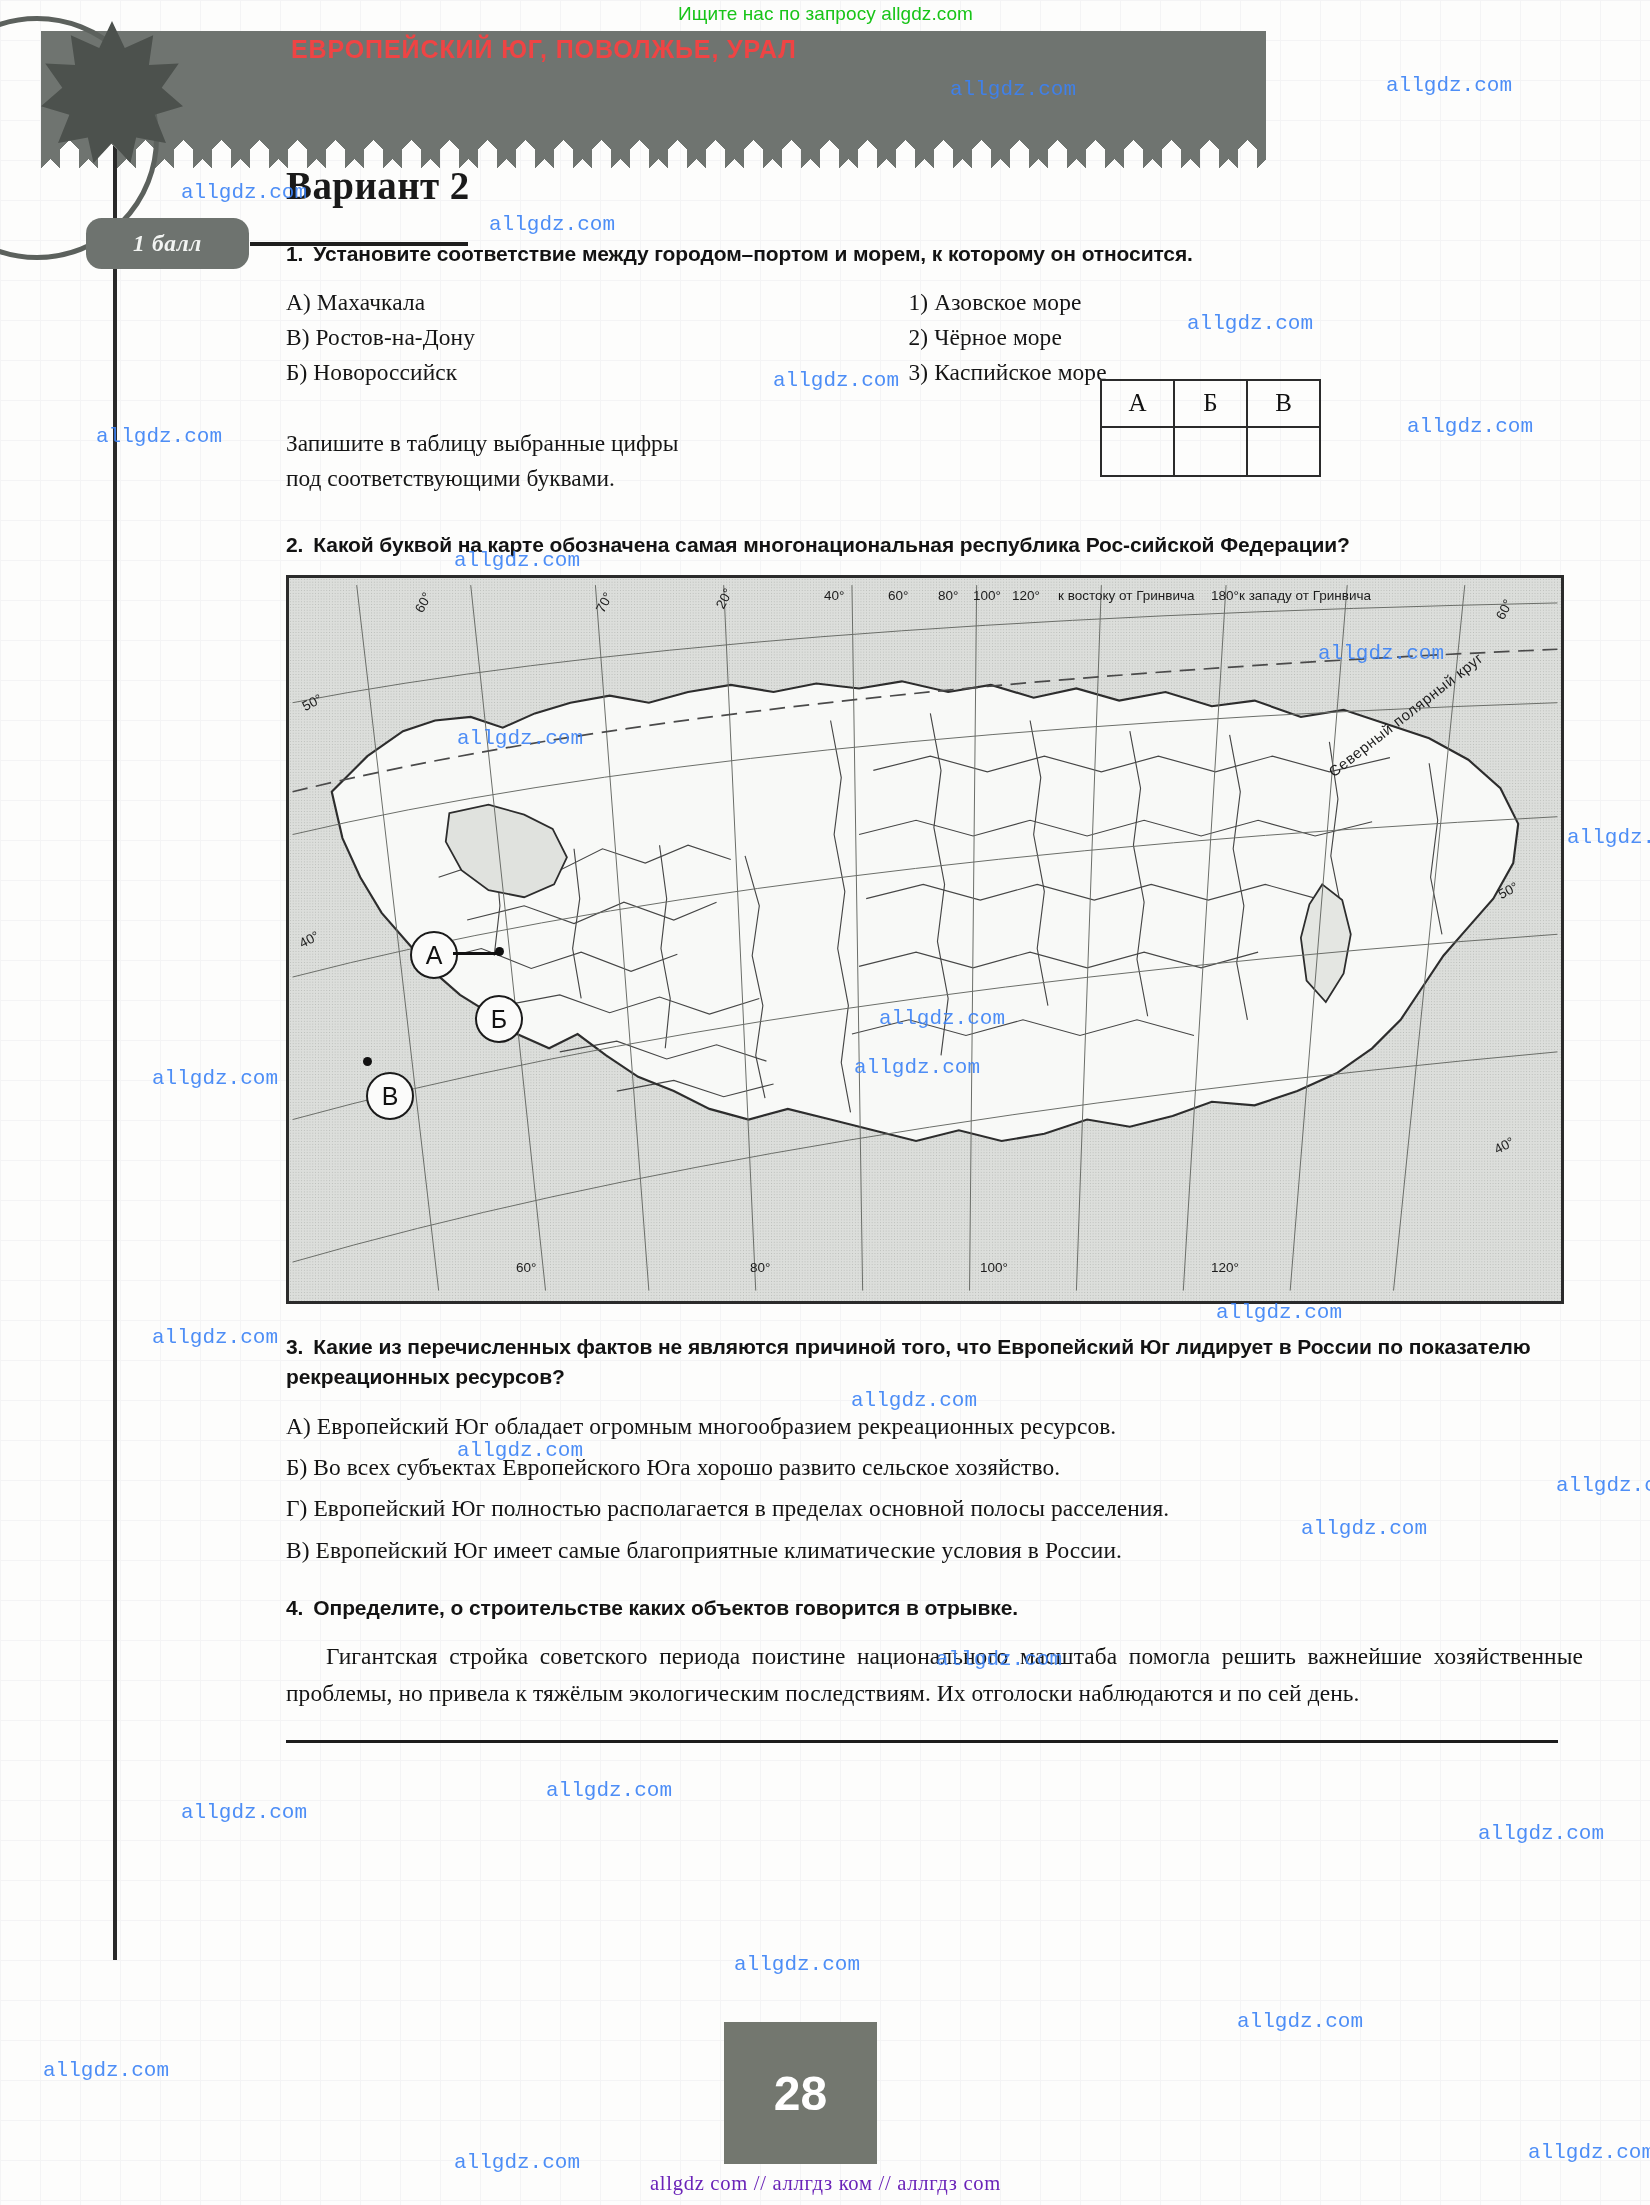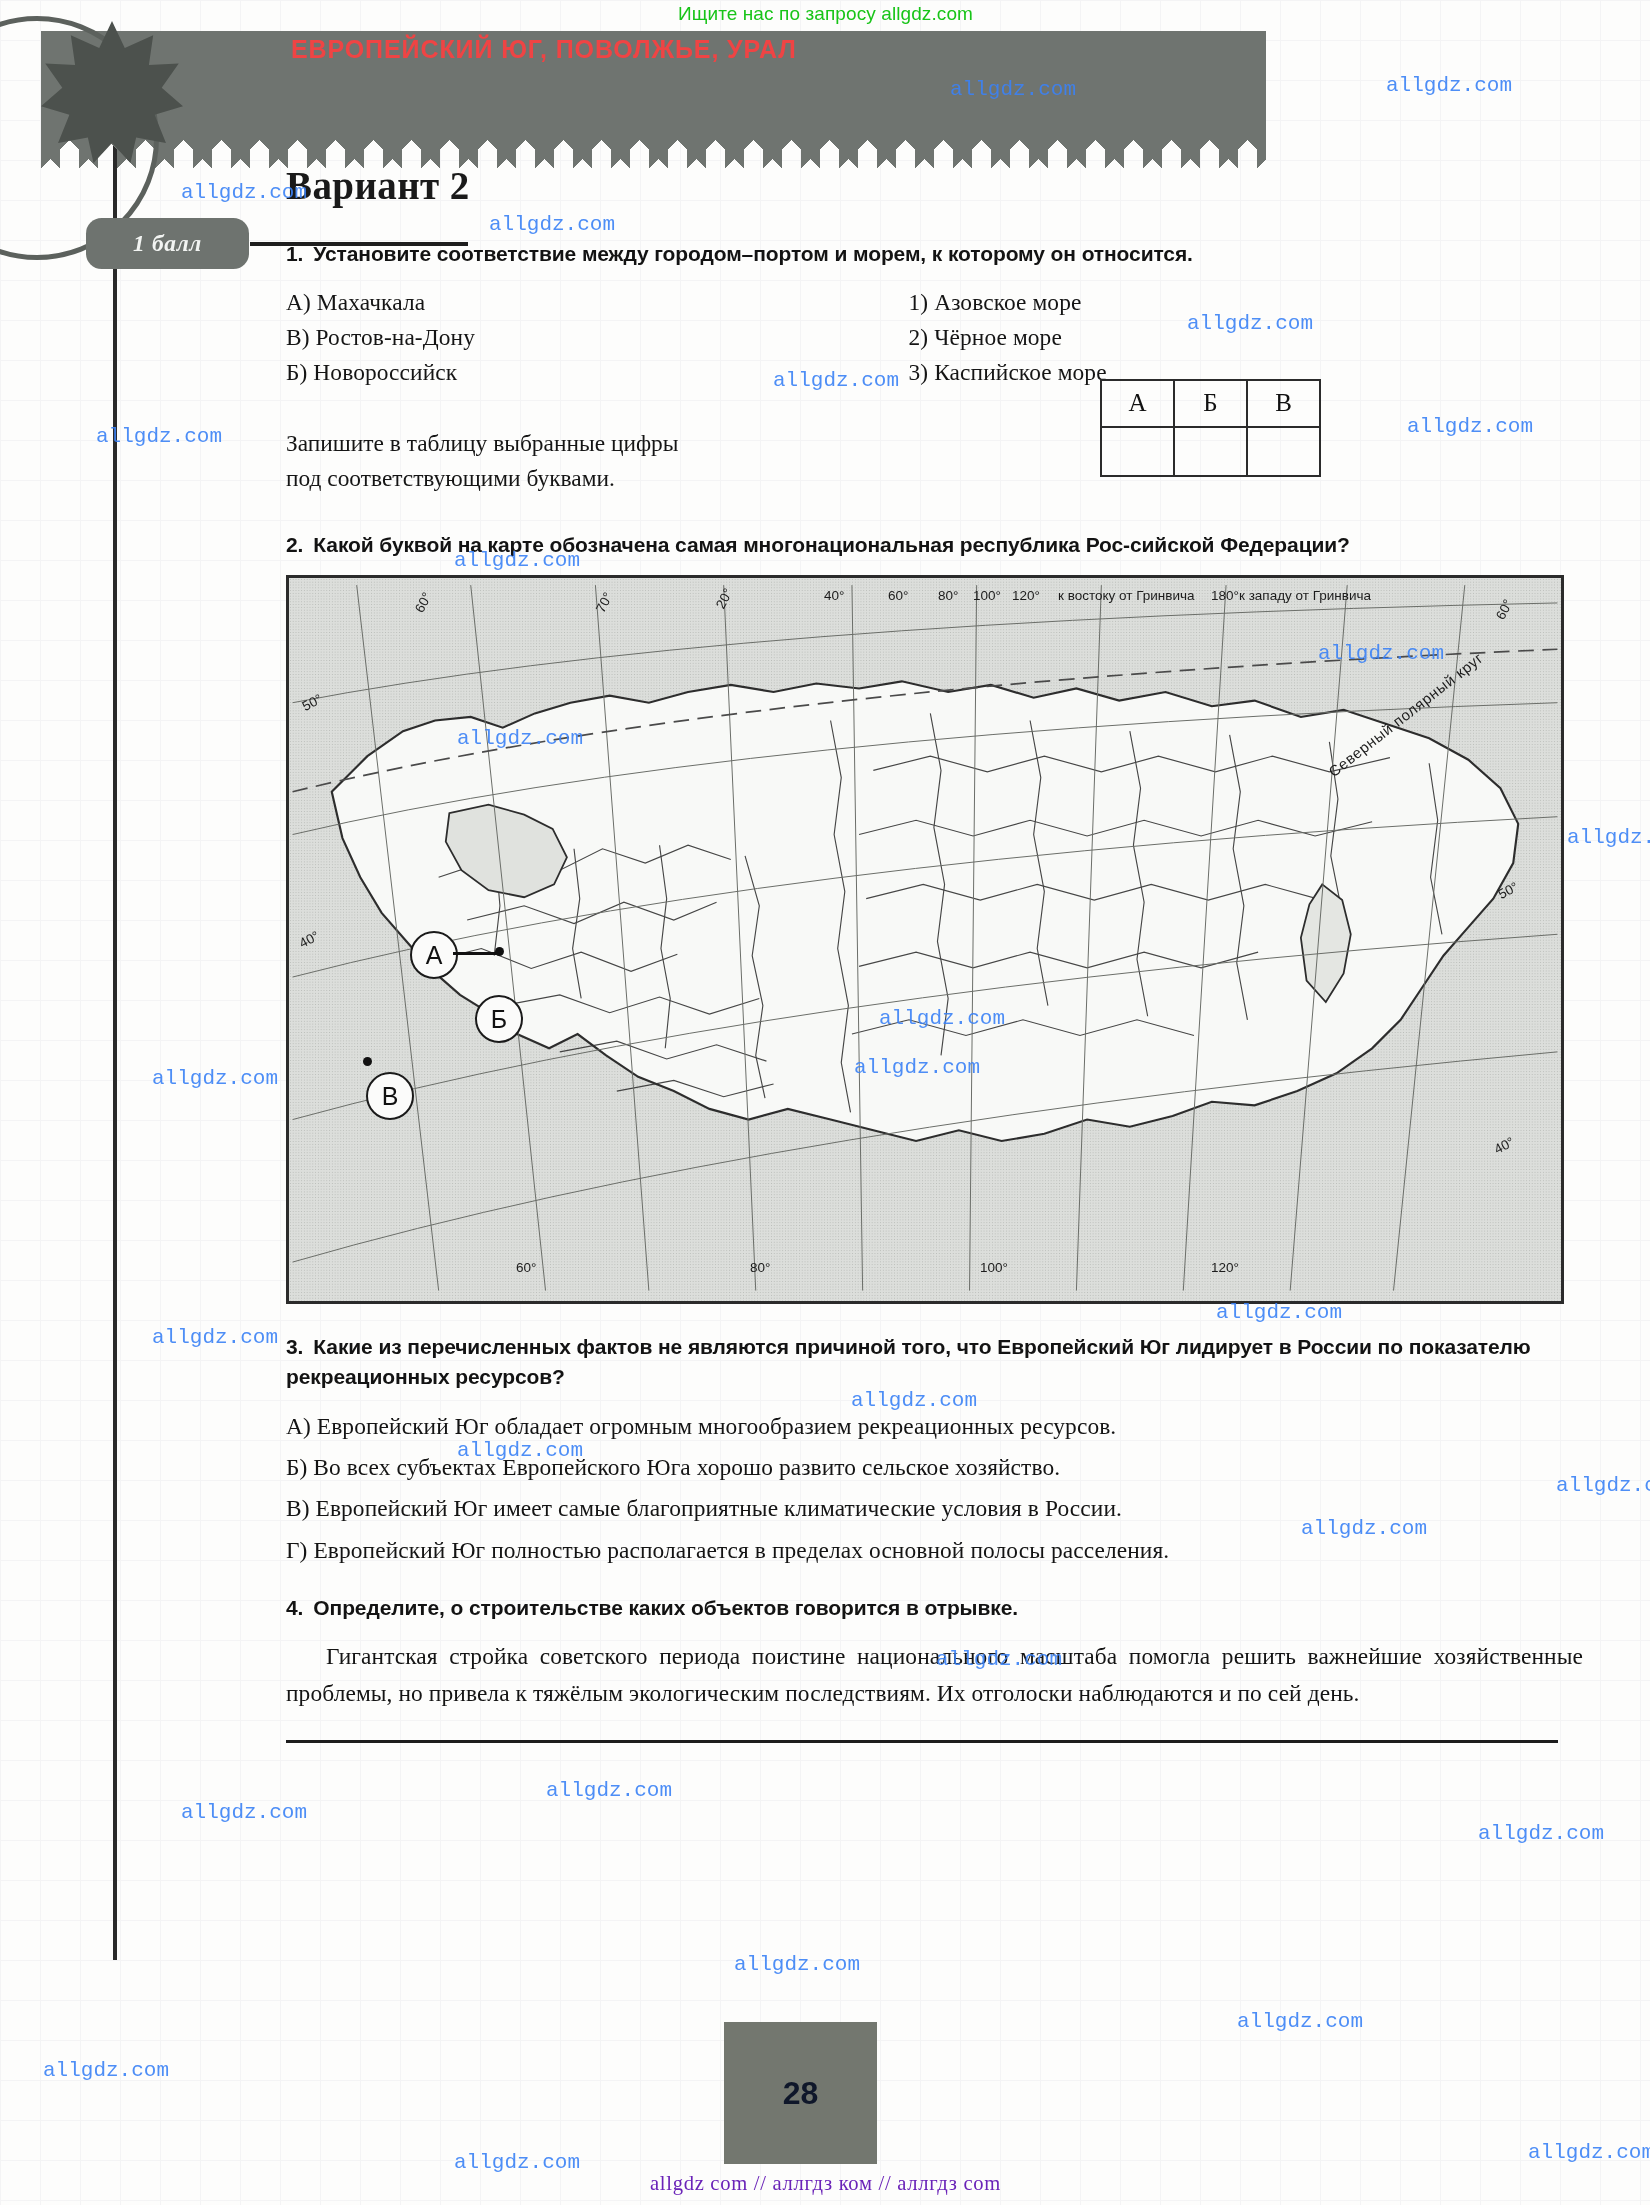--- a/index.html
+++ b/index.html
@@ -306,22 +306,22 @@
     height: 142px;
     background: #73776f;
     display: flex;
     align-items: center;
     justify-content: center;
     z-index: 25;
   }
   .page-num span {
     font-family: "Liberation Sans", sans-serif;
     font-weight: bold;
-    font-size: 32px;
-    color: #0f172a;
+    font-size: 48px;
+    color: #ffffff;
   }
 
   .footer-line {
     position: absolute;
     left: 0; top: 2172px;
     width: 1651px;
     text-align: center;
     font-family: "Liberation Serif", serif;
     font-size: 20.6px;
     color: #6a23b8;
@@ -525,22 +525,22 @@
         <div class="map-dot" style="left:74px; top:479px;"></div>
       </div>
     </div>
 
     <div>
       <p class="q-head">
         <span class="qnum">3.</span><span>Какие из перечисленных фактов не являются причиной того, что Европейский Юг лидирует в России по показателю рекреационных ресурсов?</span>
       </p>
       <p class="para">А) Европейский Юг обладает огромным многообразием рекреационных ресурсов.</p>
       <p class="para">Б) Во всех субъектах Европейского Юга хорошо развито сельское хозяйство.</p>
+      <p class="para">Г) Европейский Юг полностью располагается в пределах основной полосы расселения.</p>
       <p class="para">В) Европейский Юг имеет самые благоприятные климатические условия в России.</p>
-      <p class="para">Г) Европейский Юг полностью располагается в пределах основной полосы расселения.</p>
     </div>
 
     <div class="q4-block">
       <p class="q-head" style="margin-top:24px;">
         <span class="qnum">4.</span><span>Определите, о строительстве каких объектов говорится в отрывке.</span>
       </p>
       <p class="para indent">Гигантская стройка советского периода поистине национального масштаба помогла решить важнейшие хозяйственные проблемы, но привела к тяжёлым экологическим последствиям. Их отголоски наблюдаются и по сей день.</p>
     </div>
 
     <hr class="bottom-rule">

